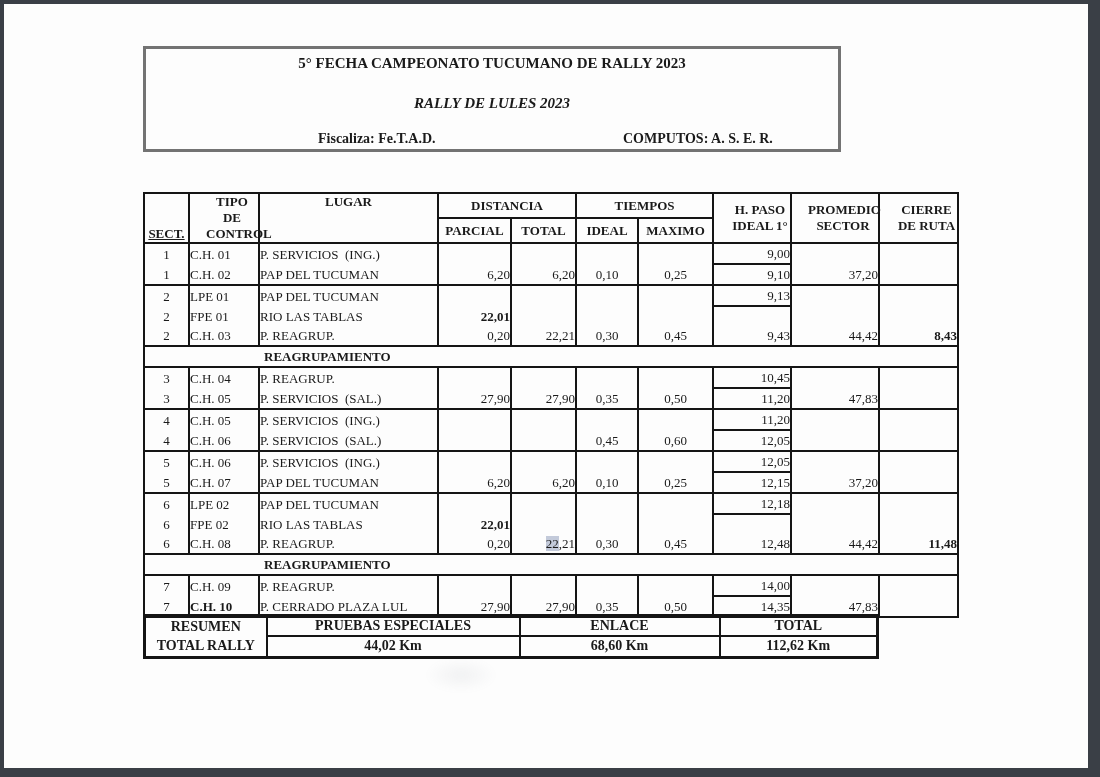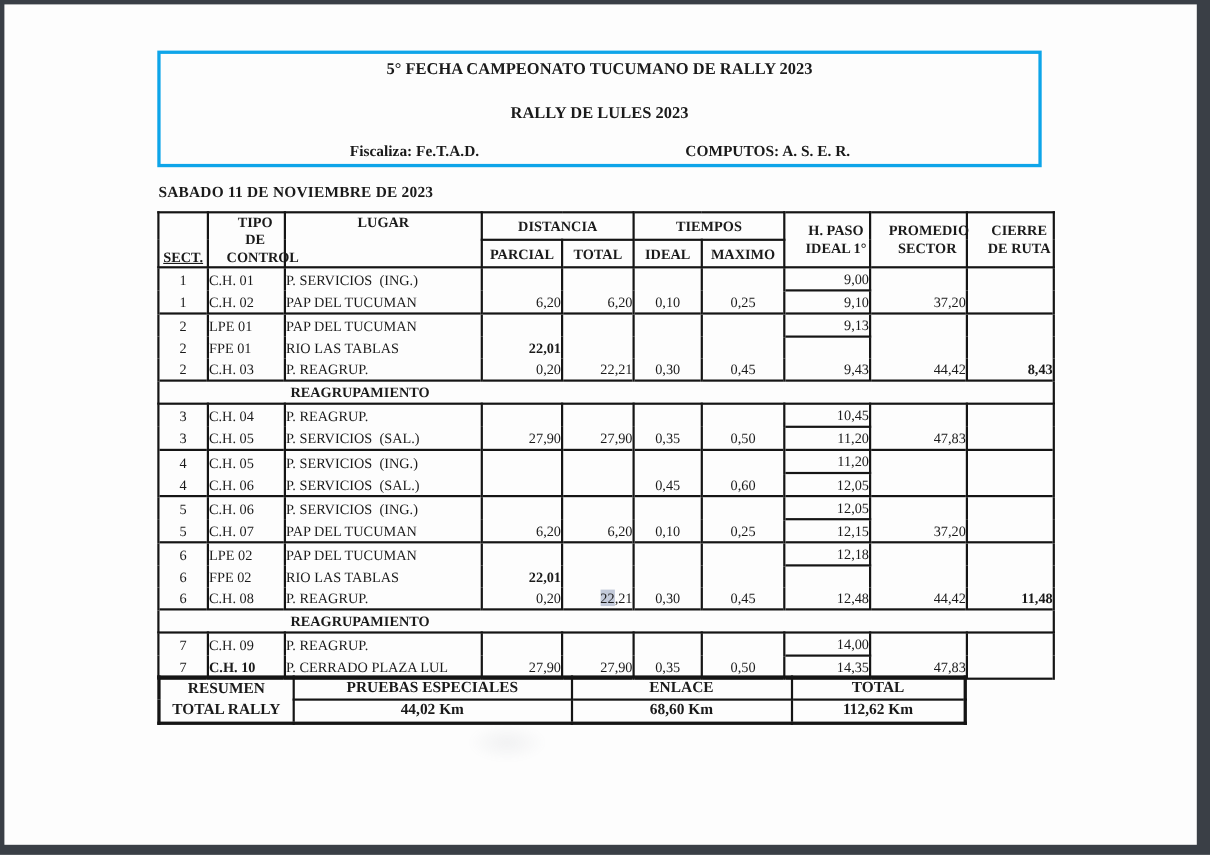--- a/index.html
+++ b/index.html
@@ -2,26 +2,26 @@
 <html><head>
 <meta charset="utf-8">
 <style>
   html,body{margin:0;padding:0;}
   body{background:#3a3f46;font-family:"Liberation Serif", serif;}
   .canvas{position:relative;width:1100px;height:777px;background:#3a3f46;overflow:hidden;}
   .page{position:absolute;left:4px;top:4px;width:1084px;height:764px;background:#fdfdfd;}
   .content{position:absolute;left:0;top:0;width:1100px;height:777px;color:#1a1a1a;
            filter:blur(0.25px);}
   
-  .title-box{position:absolute;left:143px;top:46px;width:804px;height:106px;
-             border:3px solid #0ea5e9;box-sizing:border-box;}
+  .title-box{position:absolute;left:143px;top:46px;width:698px;height:106px;
+             border:3px solid #737373;box-sizing:border-box;}
   .title-line1{position:absolute;top:6px;left:0;width:100%;text-align:center;
                font-weight:bold;font-size:15px;}
   .title-line2{position:absolute;top:46px;left:0;width:100%;text-align:center;
-               font-weight:bold;font-size:15px;}
+               font-weight:bold;font-size:15px;font-style:italic;}
   .title-line3{position:absolute;top:64px;left:0;width:100%;text-align:center;
                font-weight:bold;font-size:14px;}
   .title-fiscaliza{position:absolute;top:82px;left:172px;font-weight:bold;font-size:14px;}
   .title-computos{position:absolute;top:82px;left:477px;font-weight:bold;font-size:14px;}
   
   .date-heading{position:absolute;left:144px;top:168px;font-weight:bold;font-size:14px;letter-spacing:0.2px;}
   
   table.main{position:absolute;left:143px;top:192px;width:814px;border-collapse:collapse;
              table-layout:fixed;font-size:13px;border:2px solid #151515;}
   table.main th{border:2px solid #151515;padding:0;font-weight:bold;font-size:13px;line-height:16px;}
@@ -67,21 +67,20 @@
   <div class="page"></div>
   <div class="content">
 
     <div class="title-box">
       <div class="title-line1">5° FECHA CAMPEONATO TUCUMANO DE RALLY 2023</div>
       <div class="title-line2">RALLY DE LULES 2023</div>
       <div class="title-fiscaliza">Fiscaliza: Fe.T.A.D.</div>
       <div class="title-computos">COMPUTOS:  A. S. E. R.</div>
     </div>
 
-    <div class="date-heading">SABADO 11 DE NOVIEMBRE DE 2023</div>
 
     <table class="main">
       <colgroup>
         <col style="width:45px">
           <col style="width:70px">
           <col style="width:179px">
         <col style="width:73px">
           <col style="width:65px">
           <col style="width:62px">
         <col style="width:75px">

